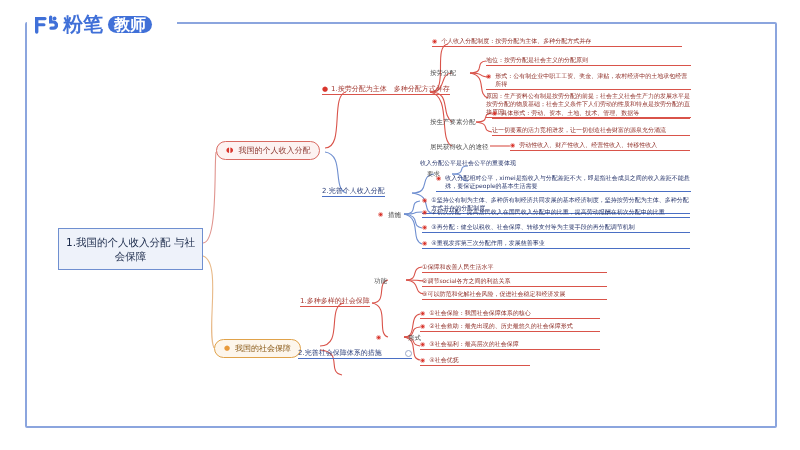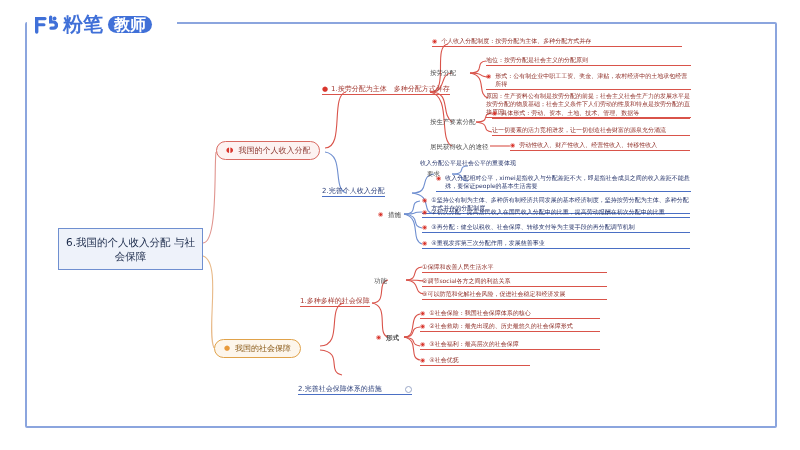--- a/index.html
+++ b/index.html
@@ -196,21 +196,21 @@
         <path d="M406 280 C 420 280, 412 280, 424 281" stroke="#d9534a"></path>
         <path d="M406 280 C 422 282, 412 292, 424 294" stroke="#d9534a"></path>
 
         <path d="M404 337 C 418 337, 408 316, 420 314" stroke="#d9534a"></path>
         <path d="M404 337 C 418 337, 408 328, 420 327" stroke="#d9534a"></path>
         <path d="M404 337 C 420 339, 408 344, 420 346" stroke="#d9534a"></path>
         <path d="M404 337 C 420 340, 408 358, 420 360" stroke="#d9534a"></path>
       </g>
     </svg>
 
-    <div class="node root">6.我国的个人收入分配
+    <div class="node root">1.我国的个人收入分配
 与社会保障</div>
 
     <div class="node lvl1 red" style="left:216px; top:141px;">
       <span class="badge-icon dot-red">◖◗</span>
       <span>我国的个人收入分配</span>
     </div>
 
     <div class="node lvl1 orange" style="left:214px; top:339px;">
       <span class="badge-icon dot-orange">●</span>
       <span>我国的社会保障</span>
@@ -294,40 +294,40 @@
 
     <div class="node leaf leaf-blue underline-blue" style="left:422px; top:239px; width:268px;">
       <span class="bullet">◉</span>
       <span class="txt">④重视发挥第三次分配作用，发展慈善事业</span>
     </div>
 
     <div class="node lvl2 redtxt underline-red" style="left:300px; top:296px;">
       <span>1.多种多样的社会保障</span>
     </div>
 
-    <div class="node lvl2 bluetxt underline-blue" style="left:298px; top:384px; display:flex; align-items:center;gap:20px;">
+    <div class="node lvl2 bluetxt underline-blue" style="left:298px; top:348px; display:flex; align-items:center;gap:20px;">
       <span>2.完善社会保障体系的措施</span>
       <span class="end-circle"></span>
     </div>
 
     <div class="node cat" style="left:374px; top:277px;">功能</div>
 
     <div class="node leaf leaf-red underline-red" style="left:422px; top:263px; width:185px;">
       <span class="txt">①保障和改善人民生活水平</span>
     </div>
 
     <div class="node leaf leaf-red underline-red" style="left:422px; top:277px; width:185px;">
       <span class="txt">②调节social各方之间的利益关系</span>
     </div>
 
     <div class="node leaf leaf-red underline-red" style="left:422px; top:290px; width:185px;">
       <span class="txt">③可以防范和化解社会风险，促进社会稳定和经济发展</span>
     </div>
 
-    <div class="node cat" style="left:386px; top:334px;font-weight:bold;">形式</div>
+    <div class="node cat" style="left:408px; top:334px;">形式</div>
     <span class="node badge-icon dot-red" style="left:376px; top:334px; font-size:6px;">◉</span>
 
     <div class="node leaf leaf-red underline-red" style="left:420px; top:309px; width:180px;">
       <span class="bullet">◉</span>
       <span class="txt">①社会保险：我国社会保障体系的核心</span>
     </div>
 
     <div class="node leaf leaf-red underline-red" style="left:420px; top:322px; width:180px;">
       <span class="bullet">◉</span>
       <span class="txt">②社会救助：最先出现的、历史最悠久的社会保障形式</span>

